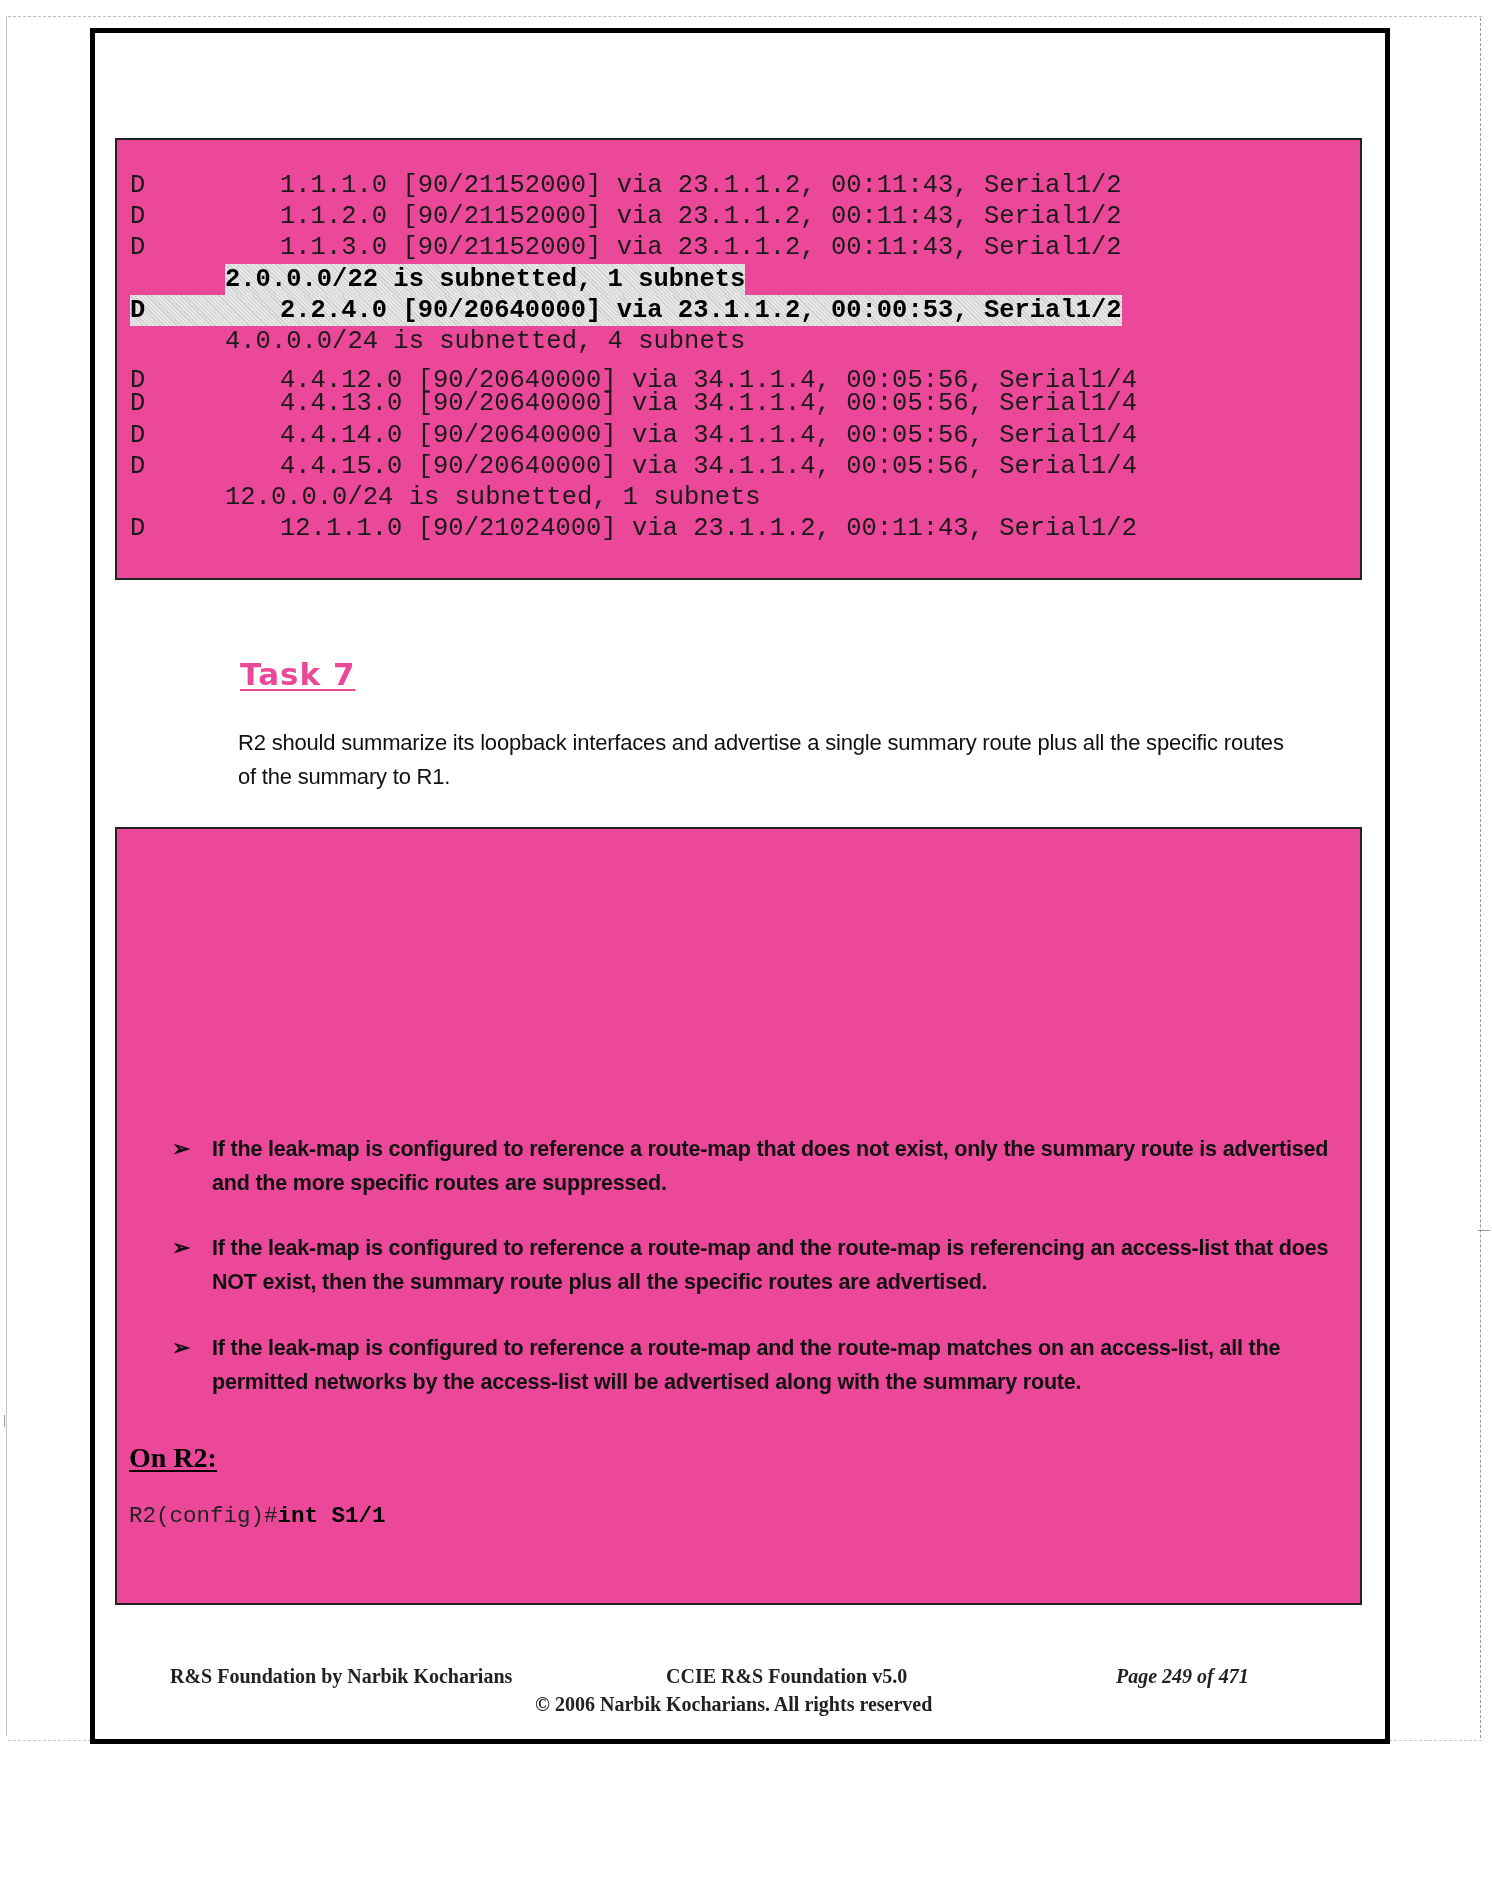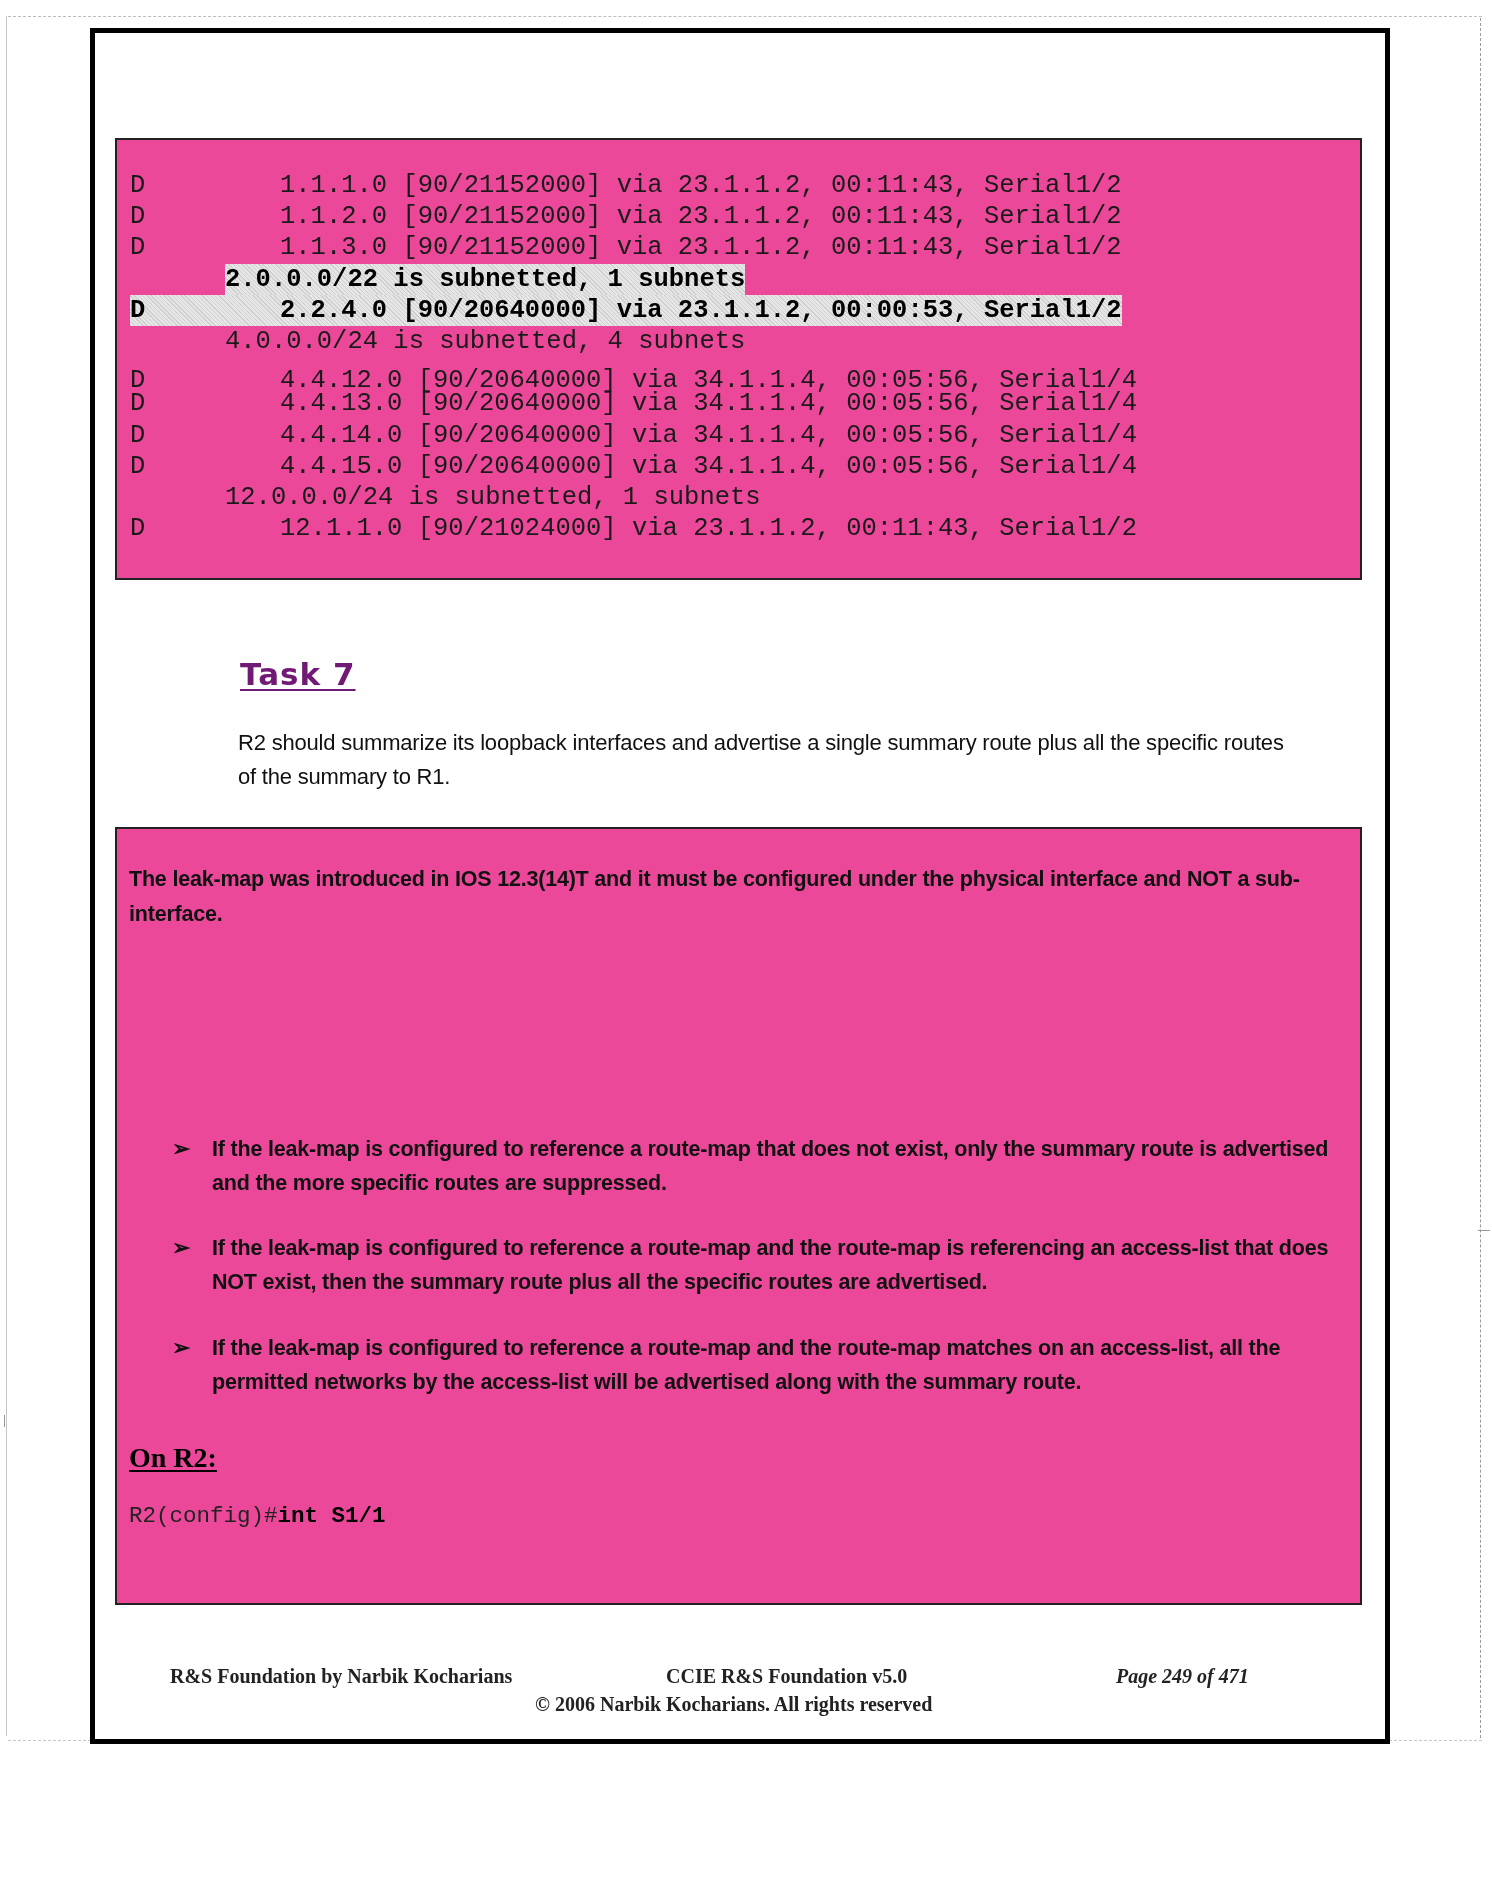--- a/index.html
+++ b/index.html
@@ -13,21 +13,21 @@
   .frame { position: absolute; left: 90px; top: 28px; width: 1290px; height: 1706px; border: 5px solid #000; box-sizing: content-box; }
 
   .box { position: absolute; border: 2px solid #222; background: #ec4899; box-sizing: border-box; }
   .box-routes { left: 115px; top: 138px; width: 1247px; height: 442px; }
   .box-notes { left: 115px; top: 827px; width: 1247px; height: 778px; }
 
   .mono { font-family: "Liberation Mono", "DejaVu Sans Mono", monospace; font-size: 25.5px; line-height: 31px; white-space: pre; color: #1a1a1a; }
   .route-line { position: absolute; left: 13px; height: 31px; }
   .route-line.bold { font-weight: bold; color: #000; }
 
-  .task-heading { position: absolute; left: 240px; top: 656px; font-family: "DejaVu Sans", sans-serif; font-weight: bold; font-size: 31px; letter-spacing: 1px; text-decoration: underline; text-underline-offset: 4px; text-decoration-thickness: 2px; color: #701a75; }
+  .task-heading { position: absolute; left: 240px; top: 656px; font-family: "DejaVu Sans", sans-serif; font-weight: bold; font-size: 31px; letter-spacing: 1px; text-decoration: underline; text-underline-offset: 4px; text-decoration-thickness: 2px; color: #ec4899; }
   .task-desc { position: absolute; left: 238px; top: 726px; width: 1060px; font-family: "Liberation Sans", sans-serif; font-size: 22px; line-height: 34px; color: #111; letter-spacing: -0.2px; }
 
   .notes-p { position: absolute; left: 12px; width: 1220px; font-family: "Liberation Sans", sans-serif; font-weight: bold; font-size: 21.5px; line-height: 35px; color: #111; letter-spacing: -0.2px; }
   .bullet { position: absolute; left: 55px; width: 1180px; font-family: "Liberation Sans", sans-serif; font-weight: bold; font-size: 21.5px; line-height: 34px; color: #111; letter-spacing: -0.2px; }
   .bullet .arrow { position: absolute; left: 0; top: 0; font-size: 22px; }
   .bullet .btext { display: block; margin-left: 40px; }
 
   .on-r2 { position: absolute; left: 12px; top: 613px; font-family: "Liberation Serif", serif; font-weight: bold; font-size: 28px; text-decoration: underline; text-underline-offset: 3px; color: #000; }
   .cfg { position: absolute; left: 12px; font-family: "Liberation Mono", monospace; font-size: 22.5px; line-height: 31px; white-space: pre; color: #222; }
   .cfg b { font-weight: bold; color: #000; }
@@ -64,21 +64,20 @@
       <div class="route-line mono" style="top: 310.8px;"><span style="display: inline-block; width: 150px;">D</span><span>4.4.15.0 [90/20640000] via 34.1.1.4, 00:05:56, Serial1/4</span></div>
       <div class="route-line mono" style="top: 342px;"><span style="display: inline-block; width: 95px;"></span><span>12.0.0.0/24 is subnetted, 1 subnets</span></div>
       <div class="route-line mono" style="top: 373.2px;"><span style="display: inline-block; width: 150px;">D</span><span>12.1.1.0 [90/21024000] via 23.1.1.2, 00:11:43, Serial1/2</span></div>
     </div>
 </div>
 
 <div class="task-heading">Task 7</div>
 <div class="task-desc">R2 should summarize its loopback interfaces and advertise a single summary route plus all the specific routes of the summary to R1.</div>
 
 <div class="box box-notes">
-  <div class="notes-p" style="top: 33px;">The leak-map was introduced in IOS 12.3(14)T and it must be configured under the physical interface and NOT a sub-interface.</div>
 
   <div class="bullet" style="top: 303px;">
     <span class="arrow">➢</span>
     <span class="btext">If the leak-map is configured to reference a route-map that does not exist, only the summary route is advertised and the more specific routes are suppressed.</span>
   </div>
   <div class="bullet" style="top: 402px;">
     <span class="arrow">➢</span>
     <span class="btext">If the leak-map is configured to reference a route-map and the route-map is referencing an access-list that does NOT exist, then the summary route plus all the specific routes are advertised.</span>
   </div>
   <div class="bullet" style="top: 502px;">

